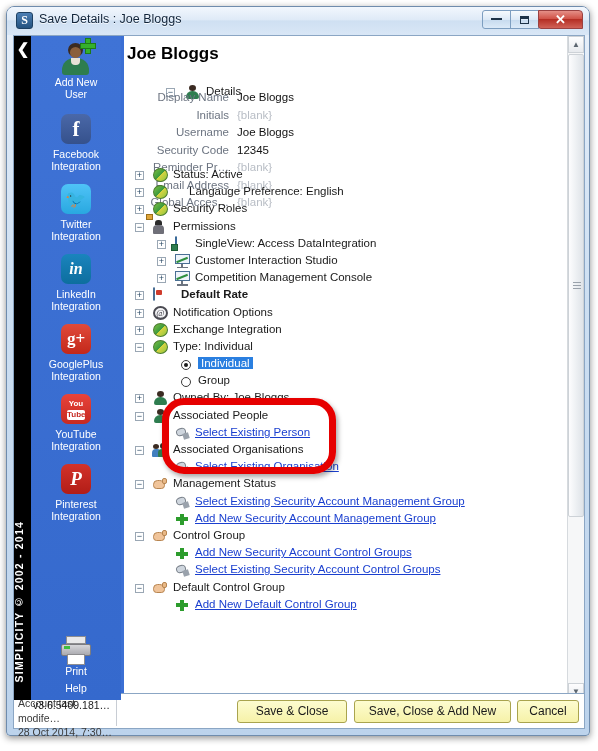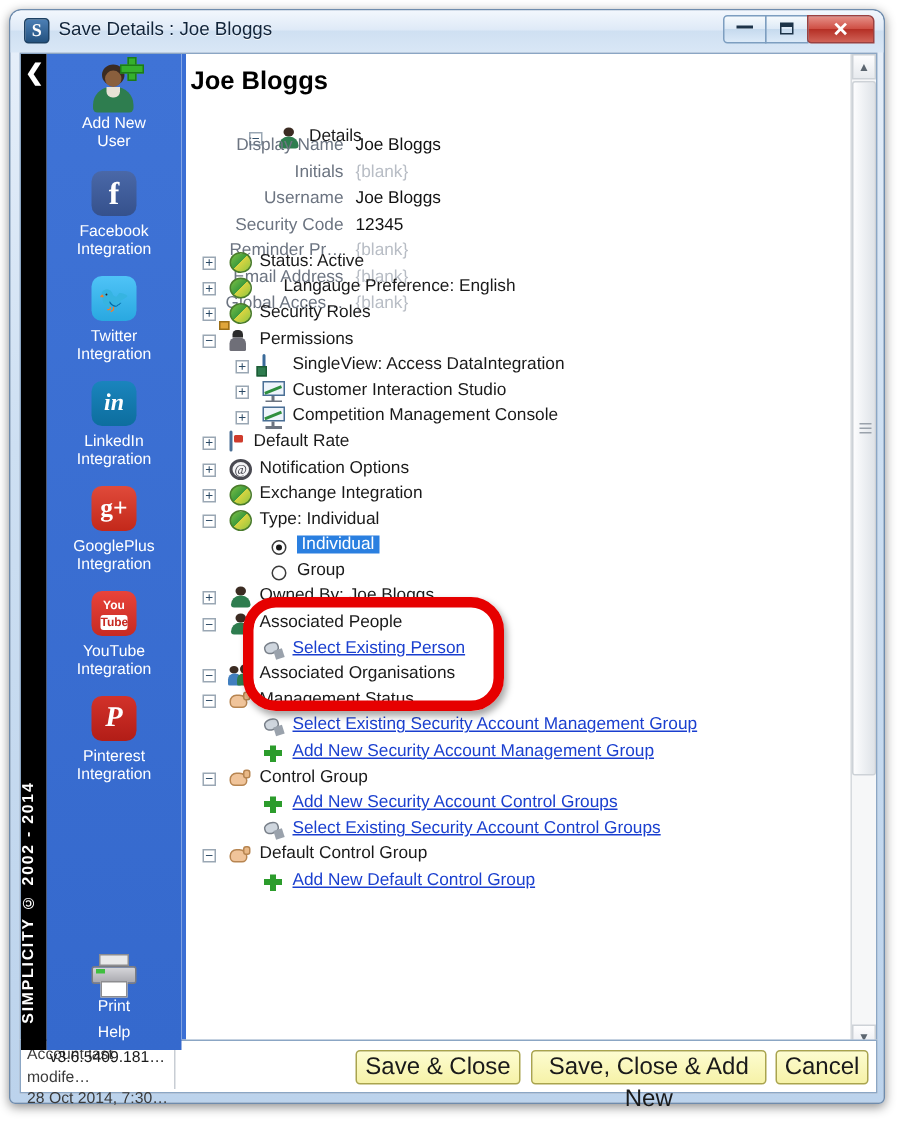--- a/index.html
+++ b/index.html
@@ -189,21 +189,21 @@
     background:#ffffff;border:1px solid #8ba6c4;box-sizing:border-box;
   }
   .modified{
     position:absolute;left:4px;top:2px;width:98px;height:30px;
     font-size:10.5px;color:#3a3a3a;line-height:14.5px;border-right:1px solid #c8cdd4;
   }
   .btn{
     position:absolute;top:6px;height:23px;
     background:linear-gradient(to bottom,#fdfcd0,#f6f2a8);
     border:1px solid #a9a44e;border-radius:3px;box-sizing:border-box;
-    font-size:16px;color:#1a1a1a;text-align:center;line-height:21px;cursor:pointer;
+    font-size:12px;color:#1a1a1a;text-align:center;line-height:21px;cursor:pointer;
   }
   .b1{left:223px;width:110px;}
   .b2{left:340px;width:157px;}
   .b3{left:503px;width:62px;}
 </style>
 </head>
 <body>
 
 <div class="desktop">
   <div class="window">
@@ -366,21 +366,21 @@
             </div>
             <div class="row">
               <span class="expander" style="left: 14px;">+</span>
               <span class="ico i-globe" style="left: 32px;"></span>
               <span class="lbl" style="left: 52px;">Security Roles</span>
             </div>
             <div class="row"><span class="expander" style="left: 14px;">−</span><span class="ico i-perm" style="left: 32px;"><i class="h"></i><i class="b"></i><i class="lk"></i></span><span class="lbl" style="left: 52px;">Permissions</span></div>
             <div class="row"><span class="expander" style="left: 36px;">+</span><span class="ico i-sv" style="left: 54px;"></span><span class="lbl" style="left: 74px;">SingleView:  Access DataIntegration</span></div>
             <div class="row"><span class="expander" style="left: 36px;">+</span><span class="ico i-chart" style="left: 54px;"><i class="scr"></i><i class="ln"></i><i class="st"></i><i class="bs"></i></span><span class="lbl" style="left: 74px;">Customer Interaction Studio</span></div>
             <div class="row"><span class="expander" style="left: 36px;">+</span><span class="ico i-chart" style="left: 54px;"><i class="scr"></i><i class="ln"></i><i class="st"></i><i class="bs"></i></span><span class="lbl" style="left: 74px;">Competition Management Console</span></div>
-            <div class="row"><span class="expander" style="left: 14px;">+</span><span class="ico i-rate" style="left: 32px;"></span><span class="lbl" style="left: 48px;">Default Rate</span></div>
+            <div class="row"><span class="expander" style="left: 14px;">+</span><span class="ico i-rate" style="left: 32px;"></span><span class="lbl" style="left: 60px; font-weight: bold;">Default Rate</span></div>
             <div class="row">
               <span class="expander" style="left: 14px;">+</span>
               <span class="ico i-at" style="left: 32px;">@</span>
               <span class="lbl" style="left: 52px;">Notification Options</span>
             </div>
             <div class="row">
               <span class="expander" style="left: 14px;">+</span>
               <span class="ico i-globe" style="left: 32px;"></span>
               <span class="lbl" style="left: 52px;">Exchange Integration</span>
             </div>
@@ -394,20 +394,21 @@
               <span class="lbl sel-text" style="left: 77px;">Individual</span>
             </div>
             <div class="row">
               <span class="radio" style="left: 60px;"></span>
               <span class="lbl" style="left: 77px;">Group</span>
             </div>
             <div class="row"><span class="expander" style="left: 14px;">+</span><span class="ico i-person" style="left: 32px;"><i class="h"></i><i class="b"></i></span><span class="lbl" style="left: 52px;">Owned By:  Joe Bloggs</span></div>
             <div class="row"><span class="expander" style="left: 14px;">−</span><span class="ico i-person" style="left: 32px;"><i class="h"></i><i class="b"></i></span><span class="lbl" style="left: 52px;">Associated People</span></div>
             <div class="row"><span class="ico i-sel" style="left: 54px;"><i class="m"></i><i class="a"></i></span><span class="lbl link" style="left: 74px;">Select Existing Person</span></div>
             <div class="row"><span class="expander" style="left: 14px;">−</span><span class="ico i-people" style="left: 32px;"><i class="h1"></i><i class="b1"></i><i class="h2"></i><i class="b2"></i></span><span class="lbl" style="left: 52px;">Associated Organisations</span></div>
+            <div class="row"><span class="ico i-sel" style="left: 54px;"><i class="m"></i><i class="a"></i></span><span class="lbl link" style="left: 74px;">Select Existing Organisation</span></div>
             <div class="row"><span class="expander" style="left: 14px;">−</span><span class="ico i-hand" style="left: 32px;"><i class="p"></i><i class="t"></i></span><span class="lbl" style="left: 52px;">Management Status</span></div>
             <div class="row"><span class="ico i-sel" style="left: 54px;"><i class="m"></i><i class="a"></i></span><span class="lbl link" style="left: 74px;">Select Existing Security Account Management Group</span></div>
             <div class="row"><span class="ico i-plus" style="left: 54px;"></span><span class="lbl link" style="left: 74px;">Add New Security Account Management Group</span></div>
             <div class="row"><span class="expander" style="left: 14px;">−</span><span class="ico i-hand" style="left: 32px;"><i class="p"></i><i class="t"></i></span><span class="lbl" style="left: 52px;">Control Group</span></div>
             <div class="row"><span class="ico i-plus" style="left: 54px;"></span><span class="lbl link" style="left: 74px;">Add New Security Account Control Groups</span></div>
             <div class="row"><span class="ico i-sel" style="left: 54px;"><i class="m"></i><i class="a"></i></span><span class="lbl link" style="left: 74px;">Select Existing Security Account Control Groups</span></div>
             <div class="row"><span class="expander" style="left: 14px;">−</span><span class="ico i-hand" style="left: 32px;"><i class="p"></i><i class="t"></i></span><span class="lbl" style="left: 52px;">Default Control Group</span></div>
             <div class="row"><span class="ico i-plus" style="left: 54px;"></span><span class="lbl link" style="left: 74px;">Add New Default Control Group</span></div>
           </div>
 

